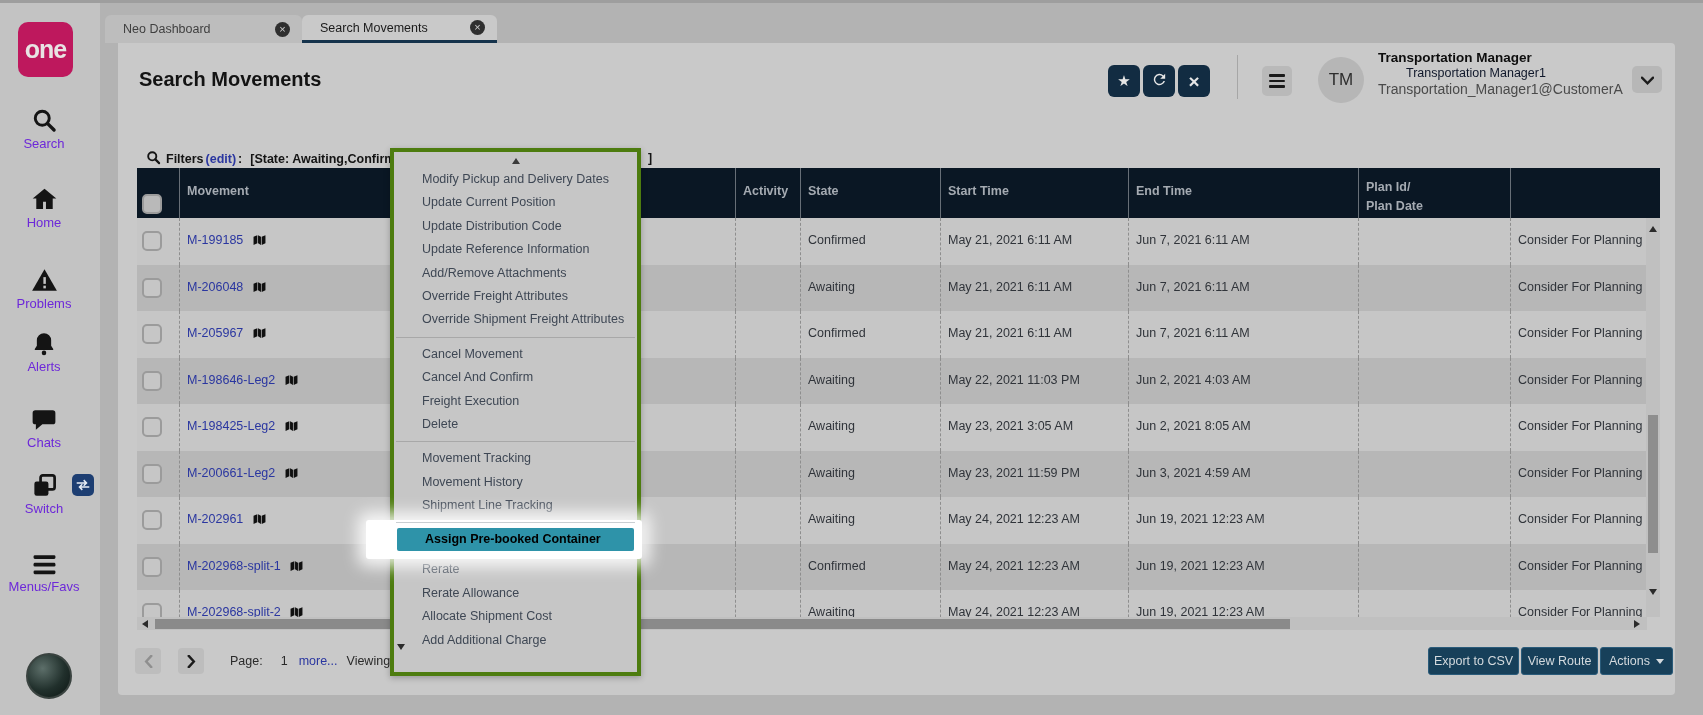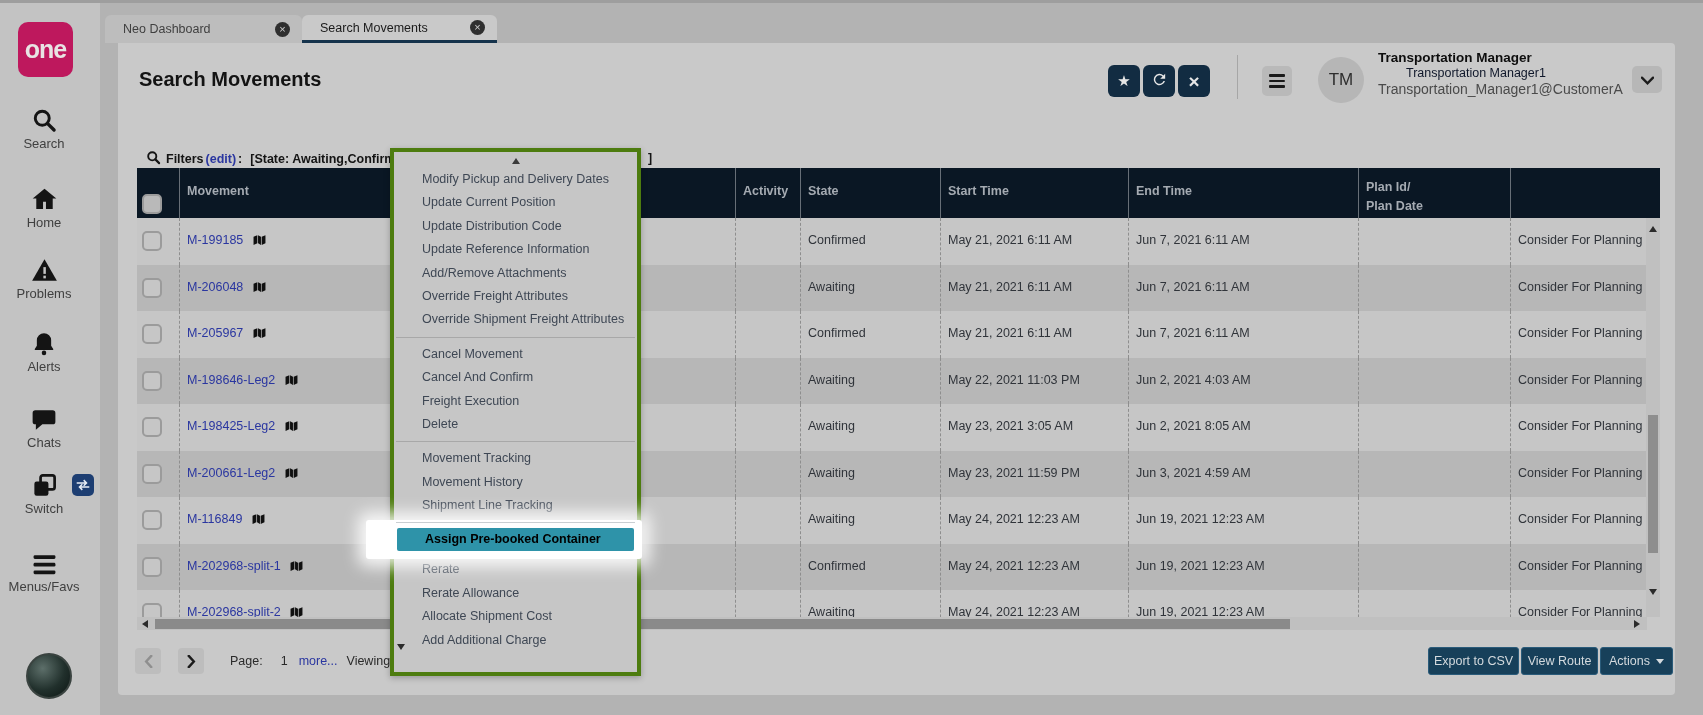--- a/index.html
+++ b/index.html
@@ -6,21 +6,21 @@
   html,body { width:1703px; height:715px; overflow:hidden; }
   .page { position:relative; width:1703px; height:715px; background:#b3b3b3;
           font-family:"Liberation Sans", sans-serif; overflow:hidden; }
   .topstrip { position:absolute; left:0; top:0; width:100%; height:3px; background:#9e9e9e; }
 
   
   .sidebar { position:absolute; left:0; top:3px; width:100px; height:712px; background:#c3c3c3; }
   .logo { position:absolute; left:18px; top:19px; width:55px; height:55px; background:#be185d;
           border-radius:10px; display:flex; align-items:center; justify-content:center;
           color:#e8e3e3; font-size:25px; font-weight:700; letter-spacing:-1px; }
-  .side-item { position:absolute; width:88px; text-align:center; color:#404040; cursor:pointer; }
+  .side-item { position:absolute; width:88px; text-align:center; color:#6d28d9; cursor:pointer; }
   .side-item .lbl { font-size:13px; margin-top:2px; }
   .side-item svg { display:block; margin:0 auto; }
   .switch-badge { position:absolute; left:72px; top:471px; width:22px; height:22px;
                   background:#1d3e72; border-radius:5px; display:flex; align-items:center; justify-content:center; }
   .side-avatar { position:absolute; left:26px; top:650px; width:46px; height:46px; border-radius:50%;
                  background:radial-gradient(circle at 35% 32%, #5d6f6a, #21302c 55%, #101a17 90%);
                  border:2px solid #3a4340; }
 
   
   .tab { position:absolute; top:15px; height:28px; border-radius:6px 6px 0 0; display:flex;
@@ -151,21 +151,21 @@
 
     <div class="side-item" style="top:183px">
       <span>
         <svg width="27" height="27" viewBox="0 0 24 24">
             <path d="M12 2.5 1.5 11h3.2v9.5h6V14h2.6v6.5h6V11h3.2Z" fill="#141414"></path>
           </svg>
       </span>
       <div class="lbl">Home</div>
     </div>
 
-    <div class="side-item" style="top:254px">
+    <div class="side-item" style="top:264px">
       <span>
         <svg width="27" height="27" viewBox="0 0 24 24">
             <path d="M12 2 23 21H1Z" fill="#141414"></path>
             <rect x="11" y="9" width="2.2" height="6" fill="#c3c3c3"></rect>
             <rect x="11" y="16.6" width="2.2" height="2.4" fill="#c3c3c3"></rect>
           </svg>
       </span>
       <div class="lbl">Problems</div>
     </div>
 
@@ -419,21 +419,21 @@
         <div class="td c4">May 23, 2021 11:59 PM</div>
         <div class="td c5">Jun 3, 2021 4:59 AM</div>
         <div class="td c6"></div>
         <div class="td c7">Consider For Planning</div>
       </div>
       <div class="trow">
         <div class="td c0 cb-cell">
           <div class="checkbox"></div>
         </div>
         <div class="td c1">
-          <span class="mov-link">M-116849</span>
+          <span class="mov-link">M-202961</span>
           <span class="map-ico">
             <svg width="13" height="11" viewBox="0 0 24 20">
               <path d="M1 5l7-3v15l-7 3z" fill="#101010"></path>
               <path d="M9.3 2l5.4 3v15l-5.4-3z" fill="#101010"></path>
               <path d="M16 5l7-3v15l-7 3z" fill="#101010"></path>
             </svg>
           </span>
         </div>
         <div class="td c2"></div>
         <div class="td c3">Awaiting</div>

